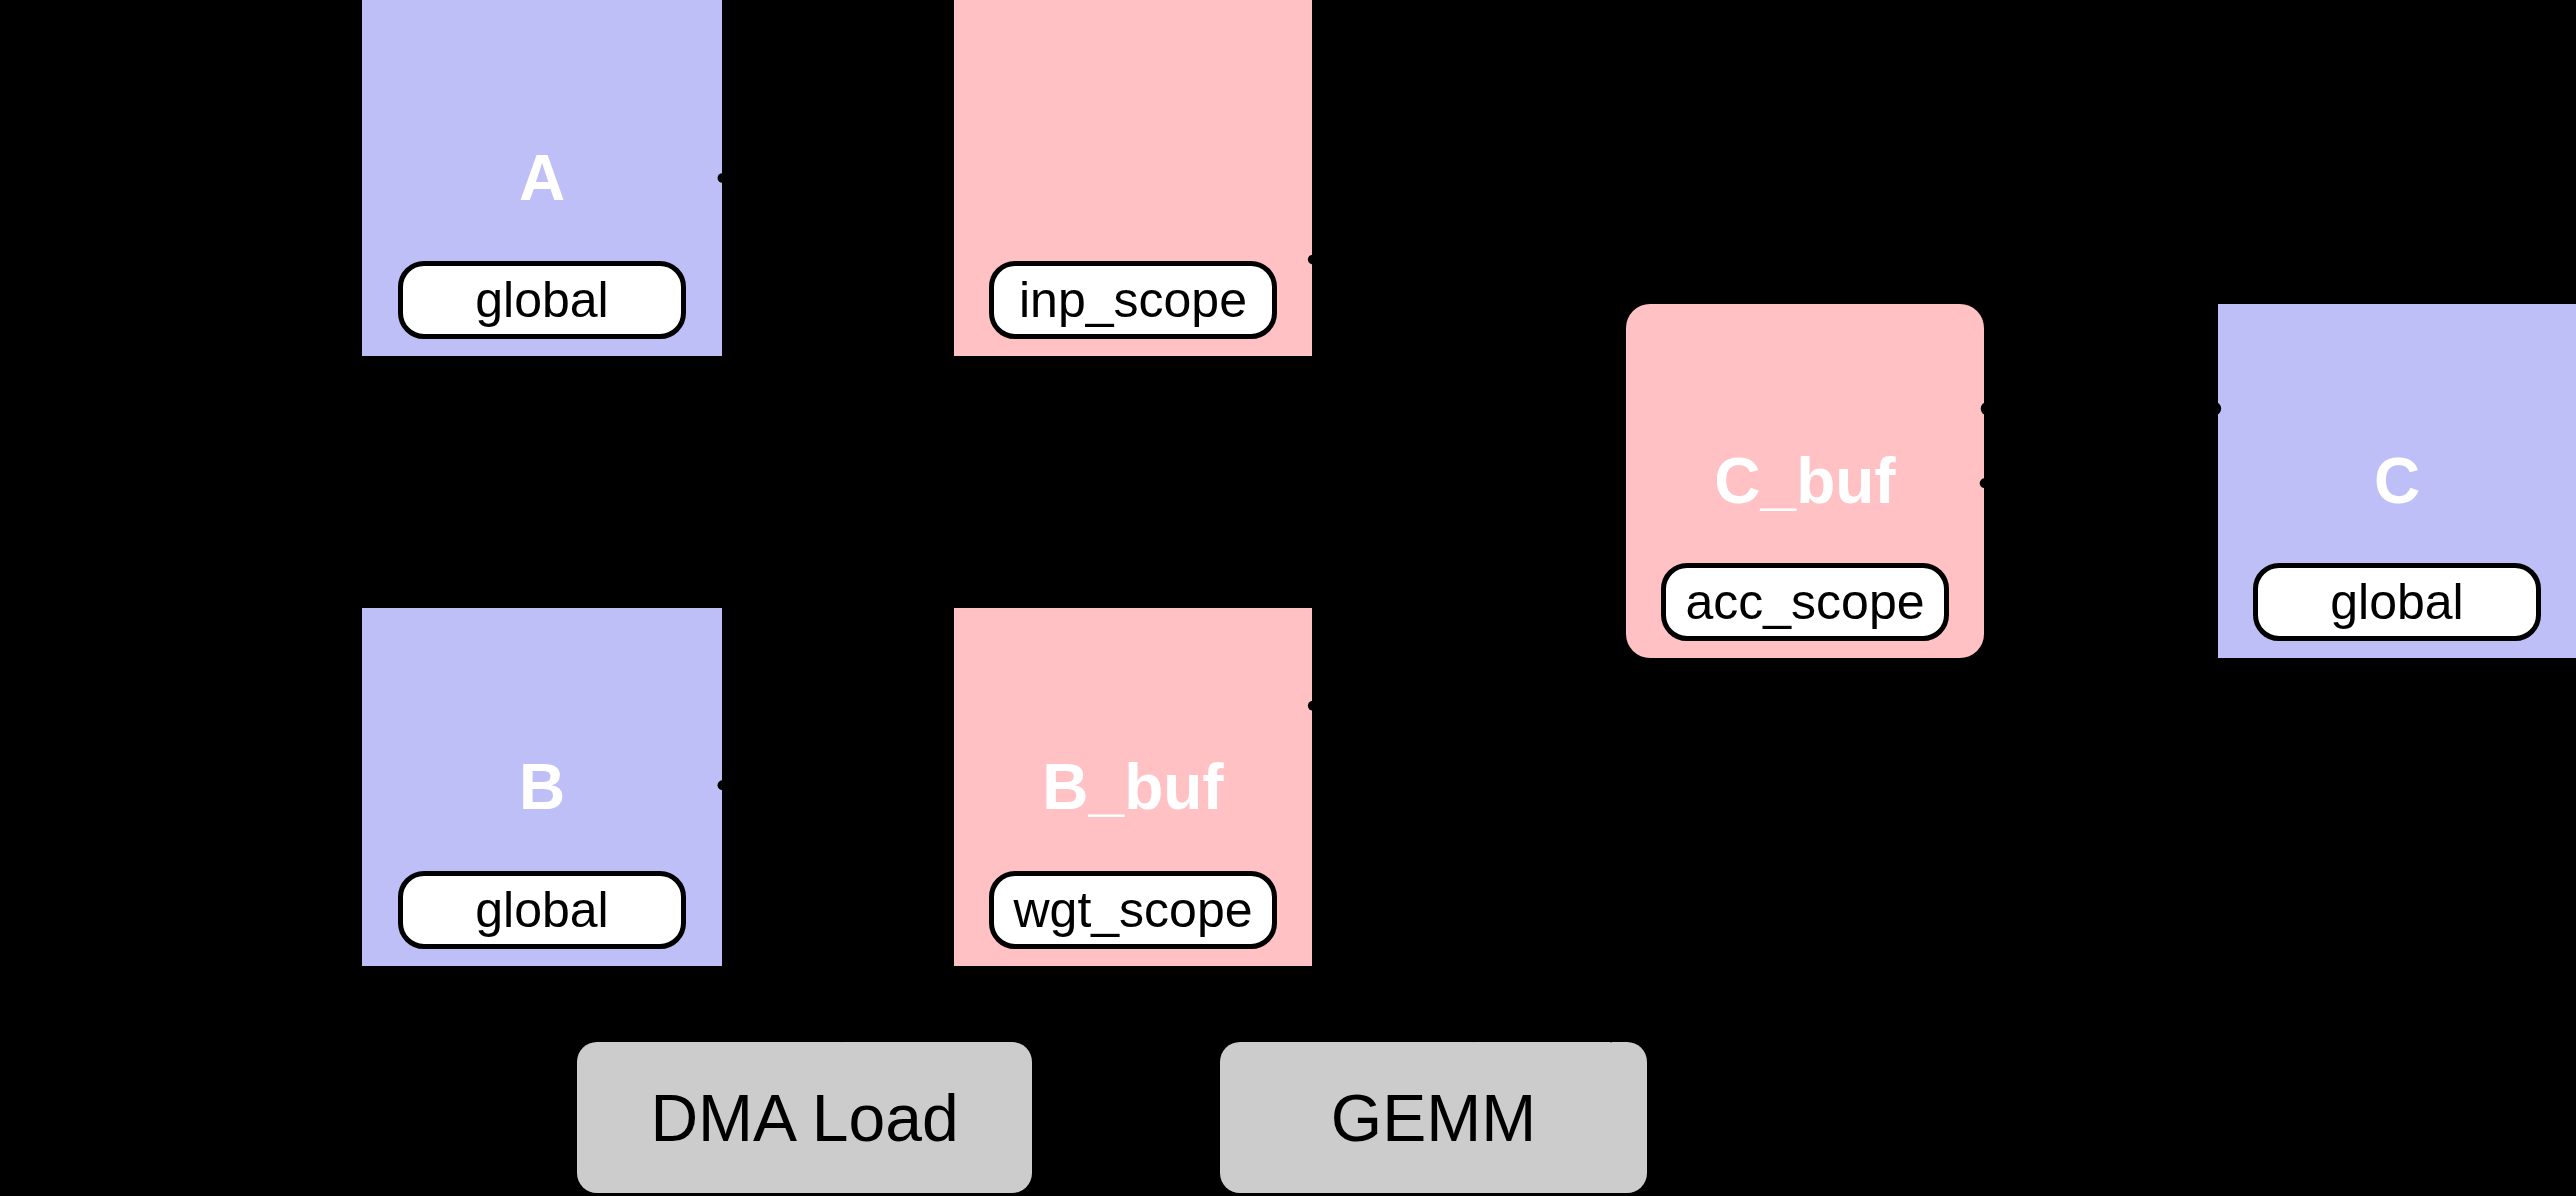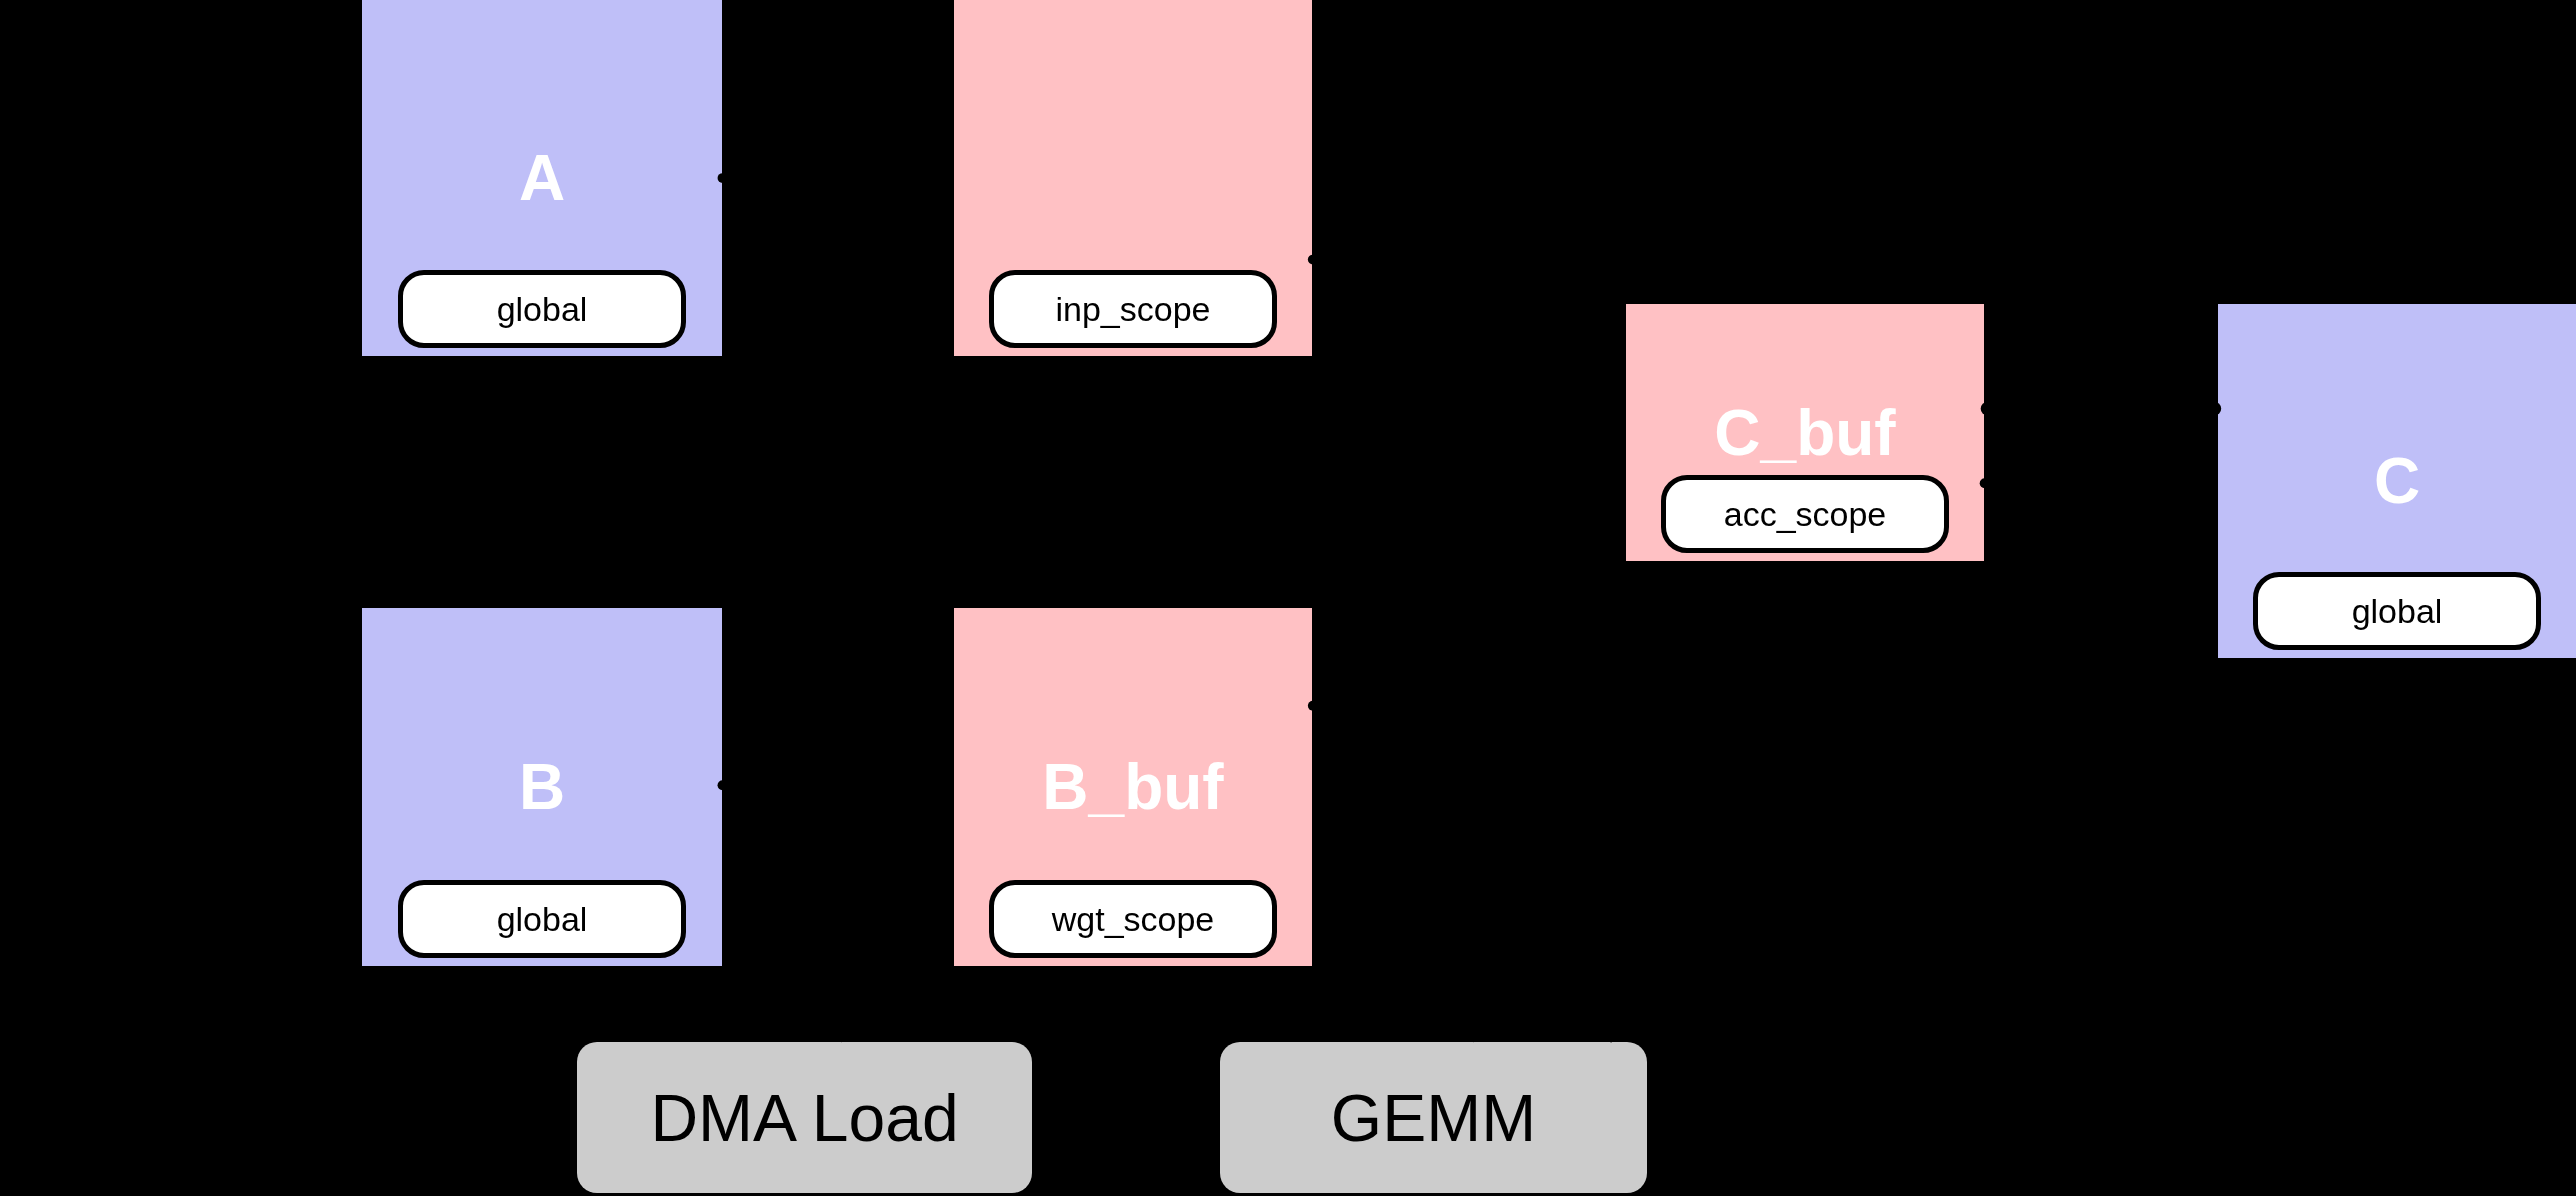--- a/index.html
+++ b/index.html
@@ -26,35 +26,35 @@
   .mem.pink{background:var(--pink);}
   .mem .title{
     position:absolute;left:0;right:0;top:50%;
     transform:translateY(-50%);
     text-align:center;
     font-size:64px;font-weight:bold;color:var(--title);
     letter-spacing:0px;
     line-height:1;
   }
   .mem .pill{
-    position:absolute;left:50%;bottom:8px;
+    position:absolute;left:50%;bottom:17px;
     transform:translateX(-50%);
     width:288px;height:78px;
     background:var(--pill-bg);
     border:5px solid var(--ink);
     border-radius:26px;
     display:flex;align-items:center;justify-content:center;
-    font-size:34px;color:var(--ink);
+    font-size:50px;color:var(--ink);
     white-space:nowrap;
   }
   #box-a   {left:362px;top:0;width:360px;height:356px;}
   #box-abuf{left:954px;top:0;width:358px;height:356px;}
   #box-b   {left:362px;top:608px;width:360px;height:358px;}
   #box-bbuf{left:954px;top:608px;width:358px;height:358px;}
-  #box-cbuf{left:1626px;top:304px;width:358px;height:257px;}
+  #box-cbuf{left:1626px;top:304px;width:358px;height:354px;border-radius:24px;}
   #box-c   {left:2218px;top:304px;width:358px;height:354px;}
   
   .op{
     position:absolute;top:1042px;height:151px;
     background:var(--gray);
     border-radius:20px;
     display:flex;align-items:center;justify-content:center;
   }
   .op .op-label{
     font-size:66px;color:var(--ink);

